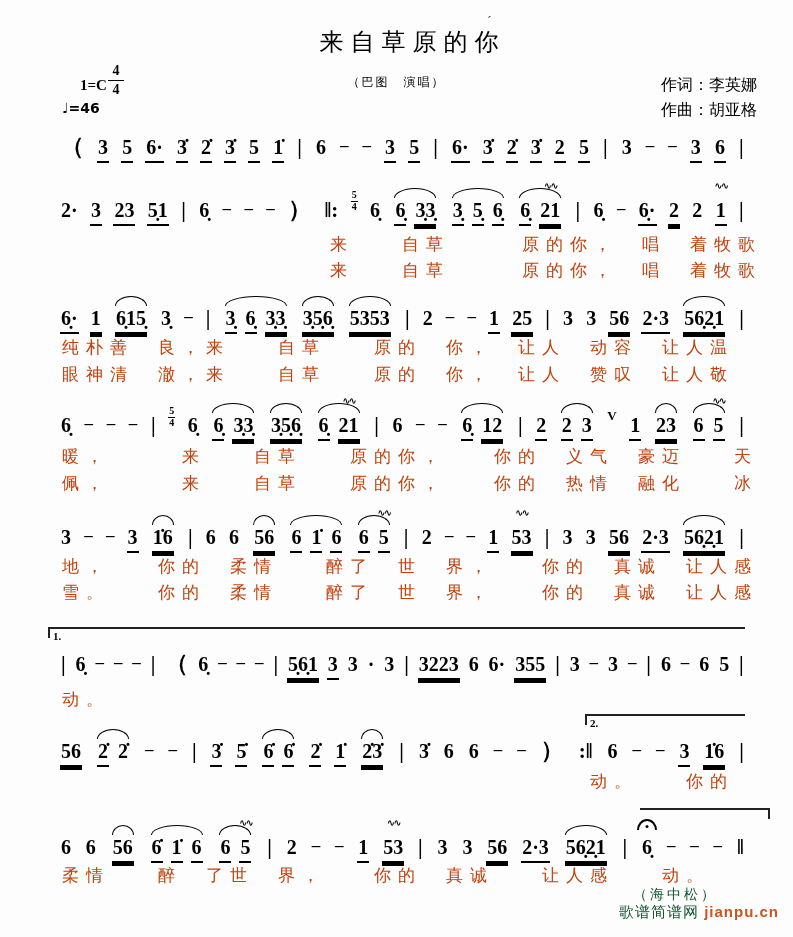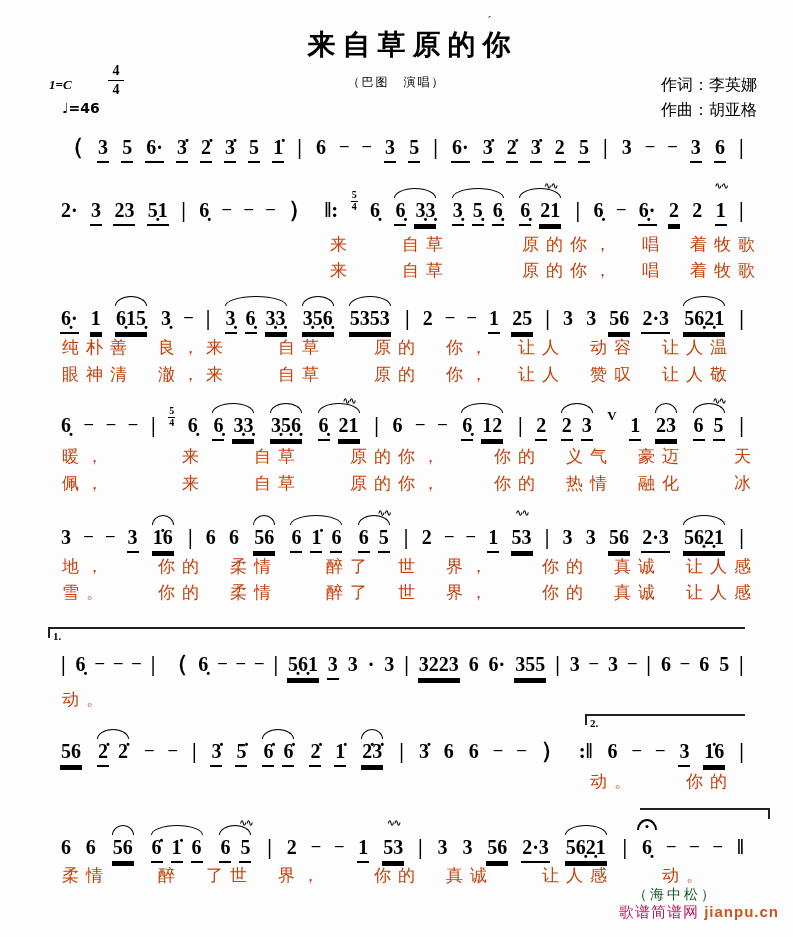--- a/index.html
+++ b/index.html
@@ -1,28 +1,28 @@
 <!DOCTYPE html>
 <html><head>
 <meta charset="utf-8">
 <style>
   html,body{margin:0;padding:0;}
   body{width:793px;height:937px;position:relative;background:#fdfdfd;
        font-family:"Liberation Sans",sans-serif;color:#000;overflow:hidden;}
 
   
   .title{position:absolute;top:26px;left:0;right:0;text-align:center;
-         font-family:"Liberation Serif",serif;font-weight:bold;font-size:28px;letter-spacing:7px;margin-left:32px;}
+         font-family:"Liberation Serif",serif;font-weight:normal;font-size:24px;letter-spacing:7px;margin-left:32px;}
   .stray{position:absolute;top:14px;left:487px;font-size:13px;color:#555;}
   .subtitle{position:absolute;top:74px;left:0;right:0;text-align:center;
             font-family:"Liberation Serif",serif;font-size:12px;letter-spacing:2px;}
   .credits{position:absolute;top:72px;right:36px;text-align:center;
            font-family:"Liberation Serif",serif;font-size:16px;line-height:25px;}
-  .meta-key{position:absolute;top:77px;left:49px;font-family:"Liberation Serif",serif;
-            font-weight:bold;font-size:13px;font-style:italic;}
+  .meta-key{position:absolute;top:77px;left:80px;font-family:"Liberation Serif",serif;
+            font-weight:bold;font-size:15px;}
   .frac{position:absolute;top:63px;left:108px;font-family:"Liberation Serif",serif;
         font-weight:bold;font-size:14px;text-align:center;line-height:1.15;width:16px;}
   .frac .fr-top{display:block;border-bottom:1.5px solid #000;padding:0 2px 1px;}
   .frac .fr-bot{display:block;padding-top:1px;}
   .tempo{position:absolute;top:100px;left:62px;font-family:"DejaVu Sans",sans-serif;
          font-weight:bold;font-size:14px;}
 
   
   .sys{position:absolute;left:60px;right:48px;}
   .sys .notes{display:flex;align-items:baseline;justify-content:space-between;}
@@ -71,21 +71,21 @@
   .v1{left:48px;top:627px;width:695px;border-left:2px solid #222;}
   .v2{left:585px;top:714px;width:158px;border-left:2px solid #222;}
   .v2c{left:640px;top:808px;width:128px;border-right:2px solid #222;}
   .vlab{font-family:"Liberation Serif",serif;font-size:11px;font-weight:bold;
         position:relative;top:-3px;left:3px;}
 
   
   .faint{position:absolute;top:886px;left:633px;color:#14532d;font-size:14px;
          font-family:"Liberation Serif",serif;letter-spacing:3px;}
   .wm{position:absolute;top:903px;right:14px;font-size:15px;letter-spacing:1px;}
-  .wm .site{color:#be185d;}
+  .wm .site{color:#14532d;}
   .wm .url{color:#cc5420;font-weight:bold;}
 </style>
 </head>
 <body>
 
 <div class="title">来自草原的你</div>
 <div class="stray">ˊ</div>
 <div class="subtitle">（巴图　演唱）</div>
 <div class="credits">
   <div>作词：李英娜</div>

